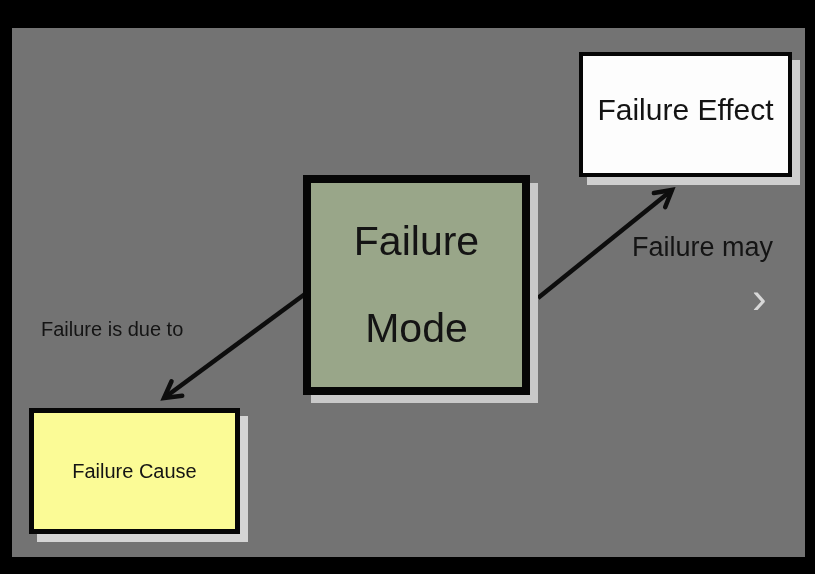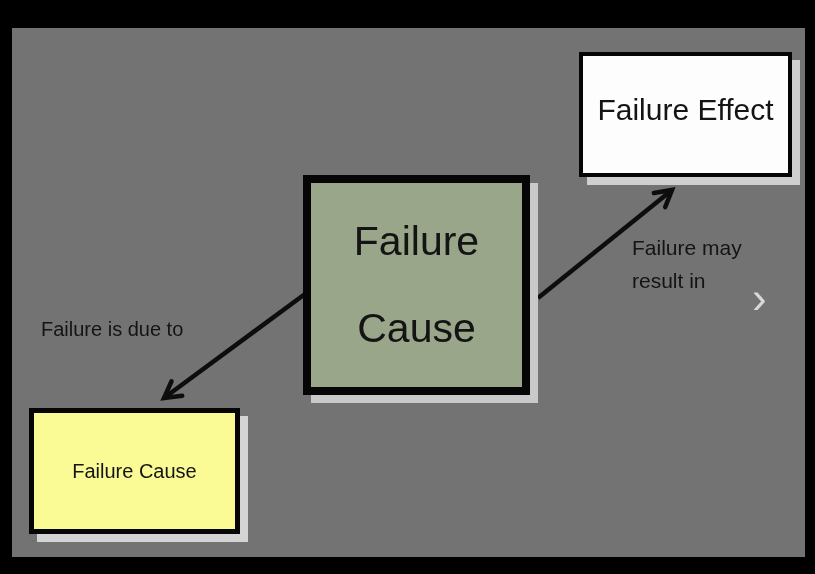--- a/index.html
+++ b/index.html
@@ -52,21 +52,21 @@
     box-shadow: 8px 8px 0 #d4d4d4;
   }
   .edge-label {
     position: absolute;
     color: #141414;
     font-size: 20px;
     line-height: 33px;
     white-space: nowrap;
   }
   .label-cause { left: 29px; top: 285px; }
-  .label-effect { left: 620px; top: 203px; font-size: 21px; }
+  .label-effect { left: 620px; top: 203px; font-size: 27px; }
   .arrows-layer {
     position: absolute;
     left: 0; top: 0;
     width: 793px; height: 529px;
     pointer-events: none;
   }
   .chevron {
     position: absolute;
     left: 740px; top: 248px;
     font-size: 44px;
@@ -94,29 +94,28 @@
       <line x1="526" y1="270" x2="660" y2="162" stroke="#0d0d0d" stroke-width="4.5" marker-end="url(#arrowhead)"></line>
     </g>
   </svg>
 
   <div class="node node-effect" style="background: rgb(253, 253, 253);">
     <span>Failure Effect</span>
   </div>
 
   <div class="node node-mode" style="background: rgb(153, 166, 137); gap: 40px;">
     <span>Failure</span>
-    <span>Cause</span>
+    <span>Mode</span>
   </div>
 
   <div class="node node-cause" style="background: rgb(251, 251, 150);">
     <span>Failure Cause</span>
   </div>
 
   <div class="edge-label label-cause">Failure is due to</div>
 
   <div class="edge-label label-effect">
     <div>Failure may</div>
-    <div>result in</div>
   </div>
 
   <div class="chevron">›</div>
 
 </div>
 
 </body></html>

